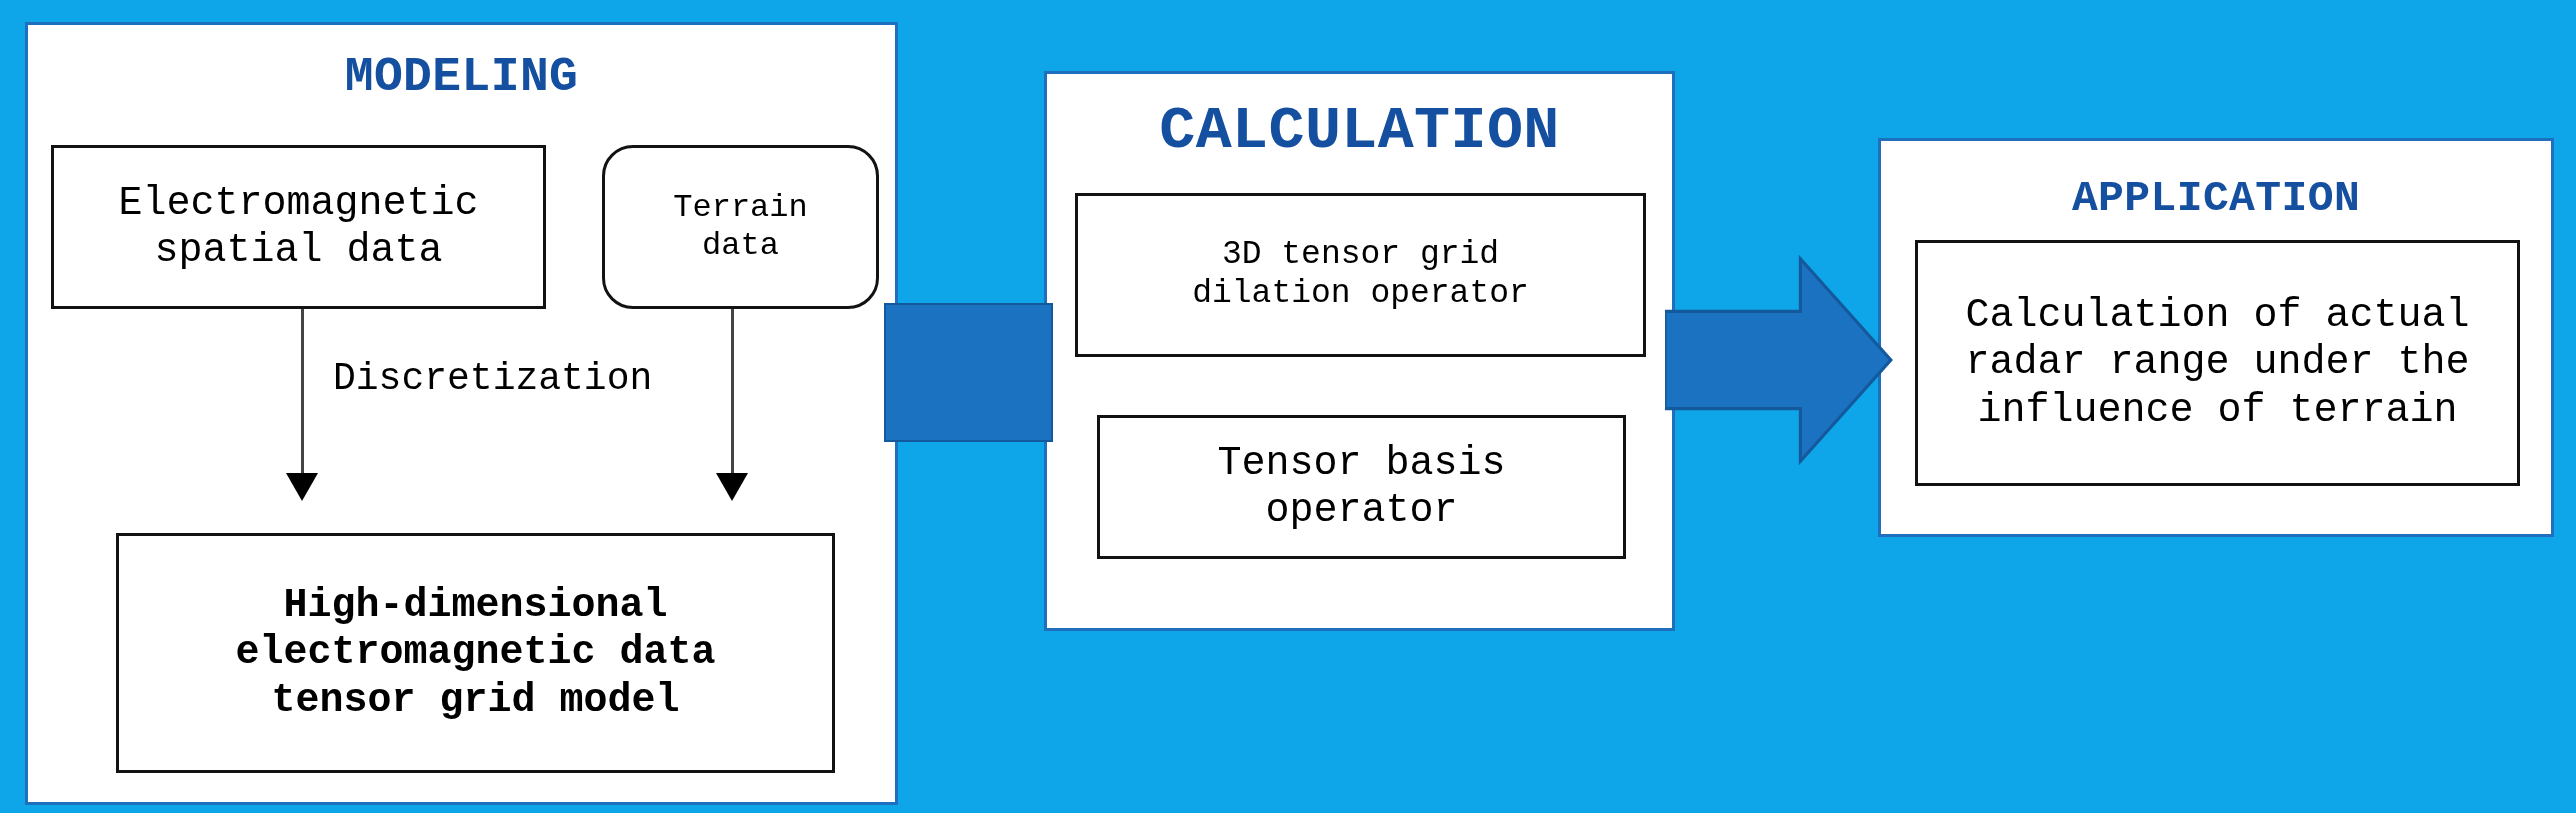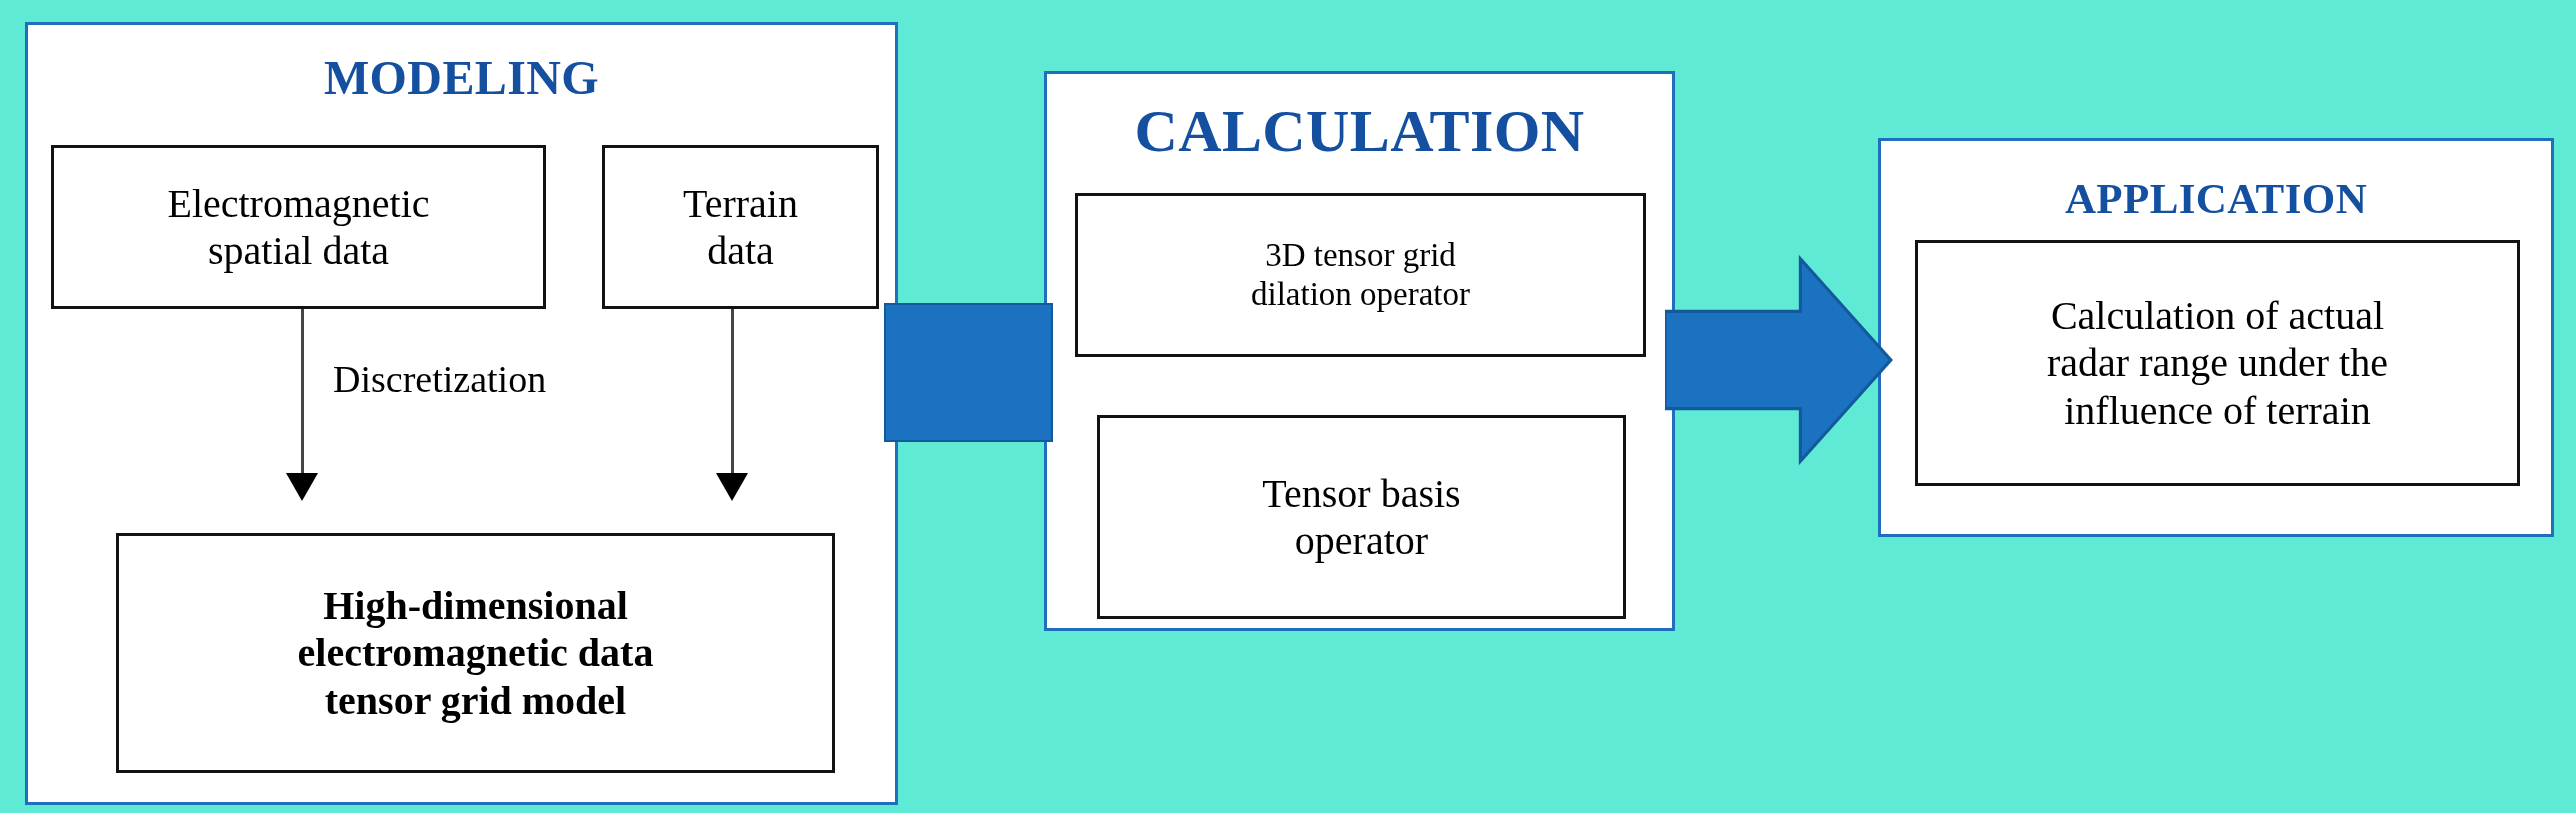--- a/index.html
+++ b/index.html
@@ -4,23 +4,23 @@
 <style>
   html, body {
     margin: 0;
     padding: 0;
     background: #ffffff;
   }
   #canvas {
     position: relative;
     width: 2576px;
     height: 813px;
-    background: #5eead4;
+    background: #0ea5e9;
     overflow: hidden;
-    font-family: Liberation Serif, serif;
+    font-family: Liberation Mono, monospace;
   }
 
   
   .stage-panel {
     position: absolute;
     background: #ffffff;
     border: 3.1px solid #1F6FBF;
     box-sizing: border-box;
     z-index: 2;
   }
@@ -60,26 +60,26 @@
   .node-box .node-text {
     display: block;
     width: 100%;
     padding: 0 19px;
     box-sizing: border-box;
     white-space: pre-line;
   }
 
   
   #box-em       { left: 51px;  top: 145px; width: 495px; height: 164px; font-size: 40px; }
-  #box-terrain  { left: 602px; top: 145px; width: 277px; height: 164px; font-size: 40px; }
+  #box-terrain  { left: 602px; top: 145px; width: 277px; height: 164px; font-size: 32px; border-radius: 31px; }
   #box-highdim  { left: 116px; top: 498px; width: 719px; height: 240px; font-size: 40px; font-weight: bold; margin-top: 35px; }
 
   
   #box-dilation { left: 1075px; top: 193px; width: 571px; height: 164px; font-size: 33px; }
-  #box-basis    { left: 1097px; top: 415px; width: 529px; height: 204px; font-size: 40px; }
+  #box-basis    { left: 1097px; top: 415px; width: 529px; height: 144px; font-size: 40px; }
 
   
   #box-radar    { left: 1915px; top: 240px; width: 605px; height: 246px; font-size: 40px; align-items: center; }
 
   
   #label-discretization {
     position: absolute;
     left: 333px;
     top: 357px;
     width: 356px;

